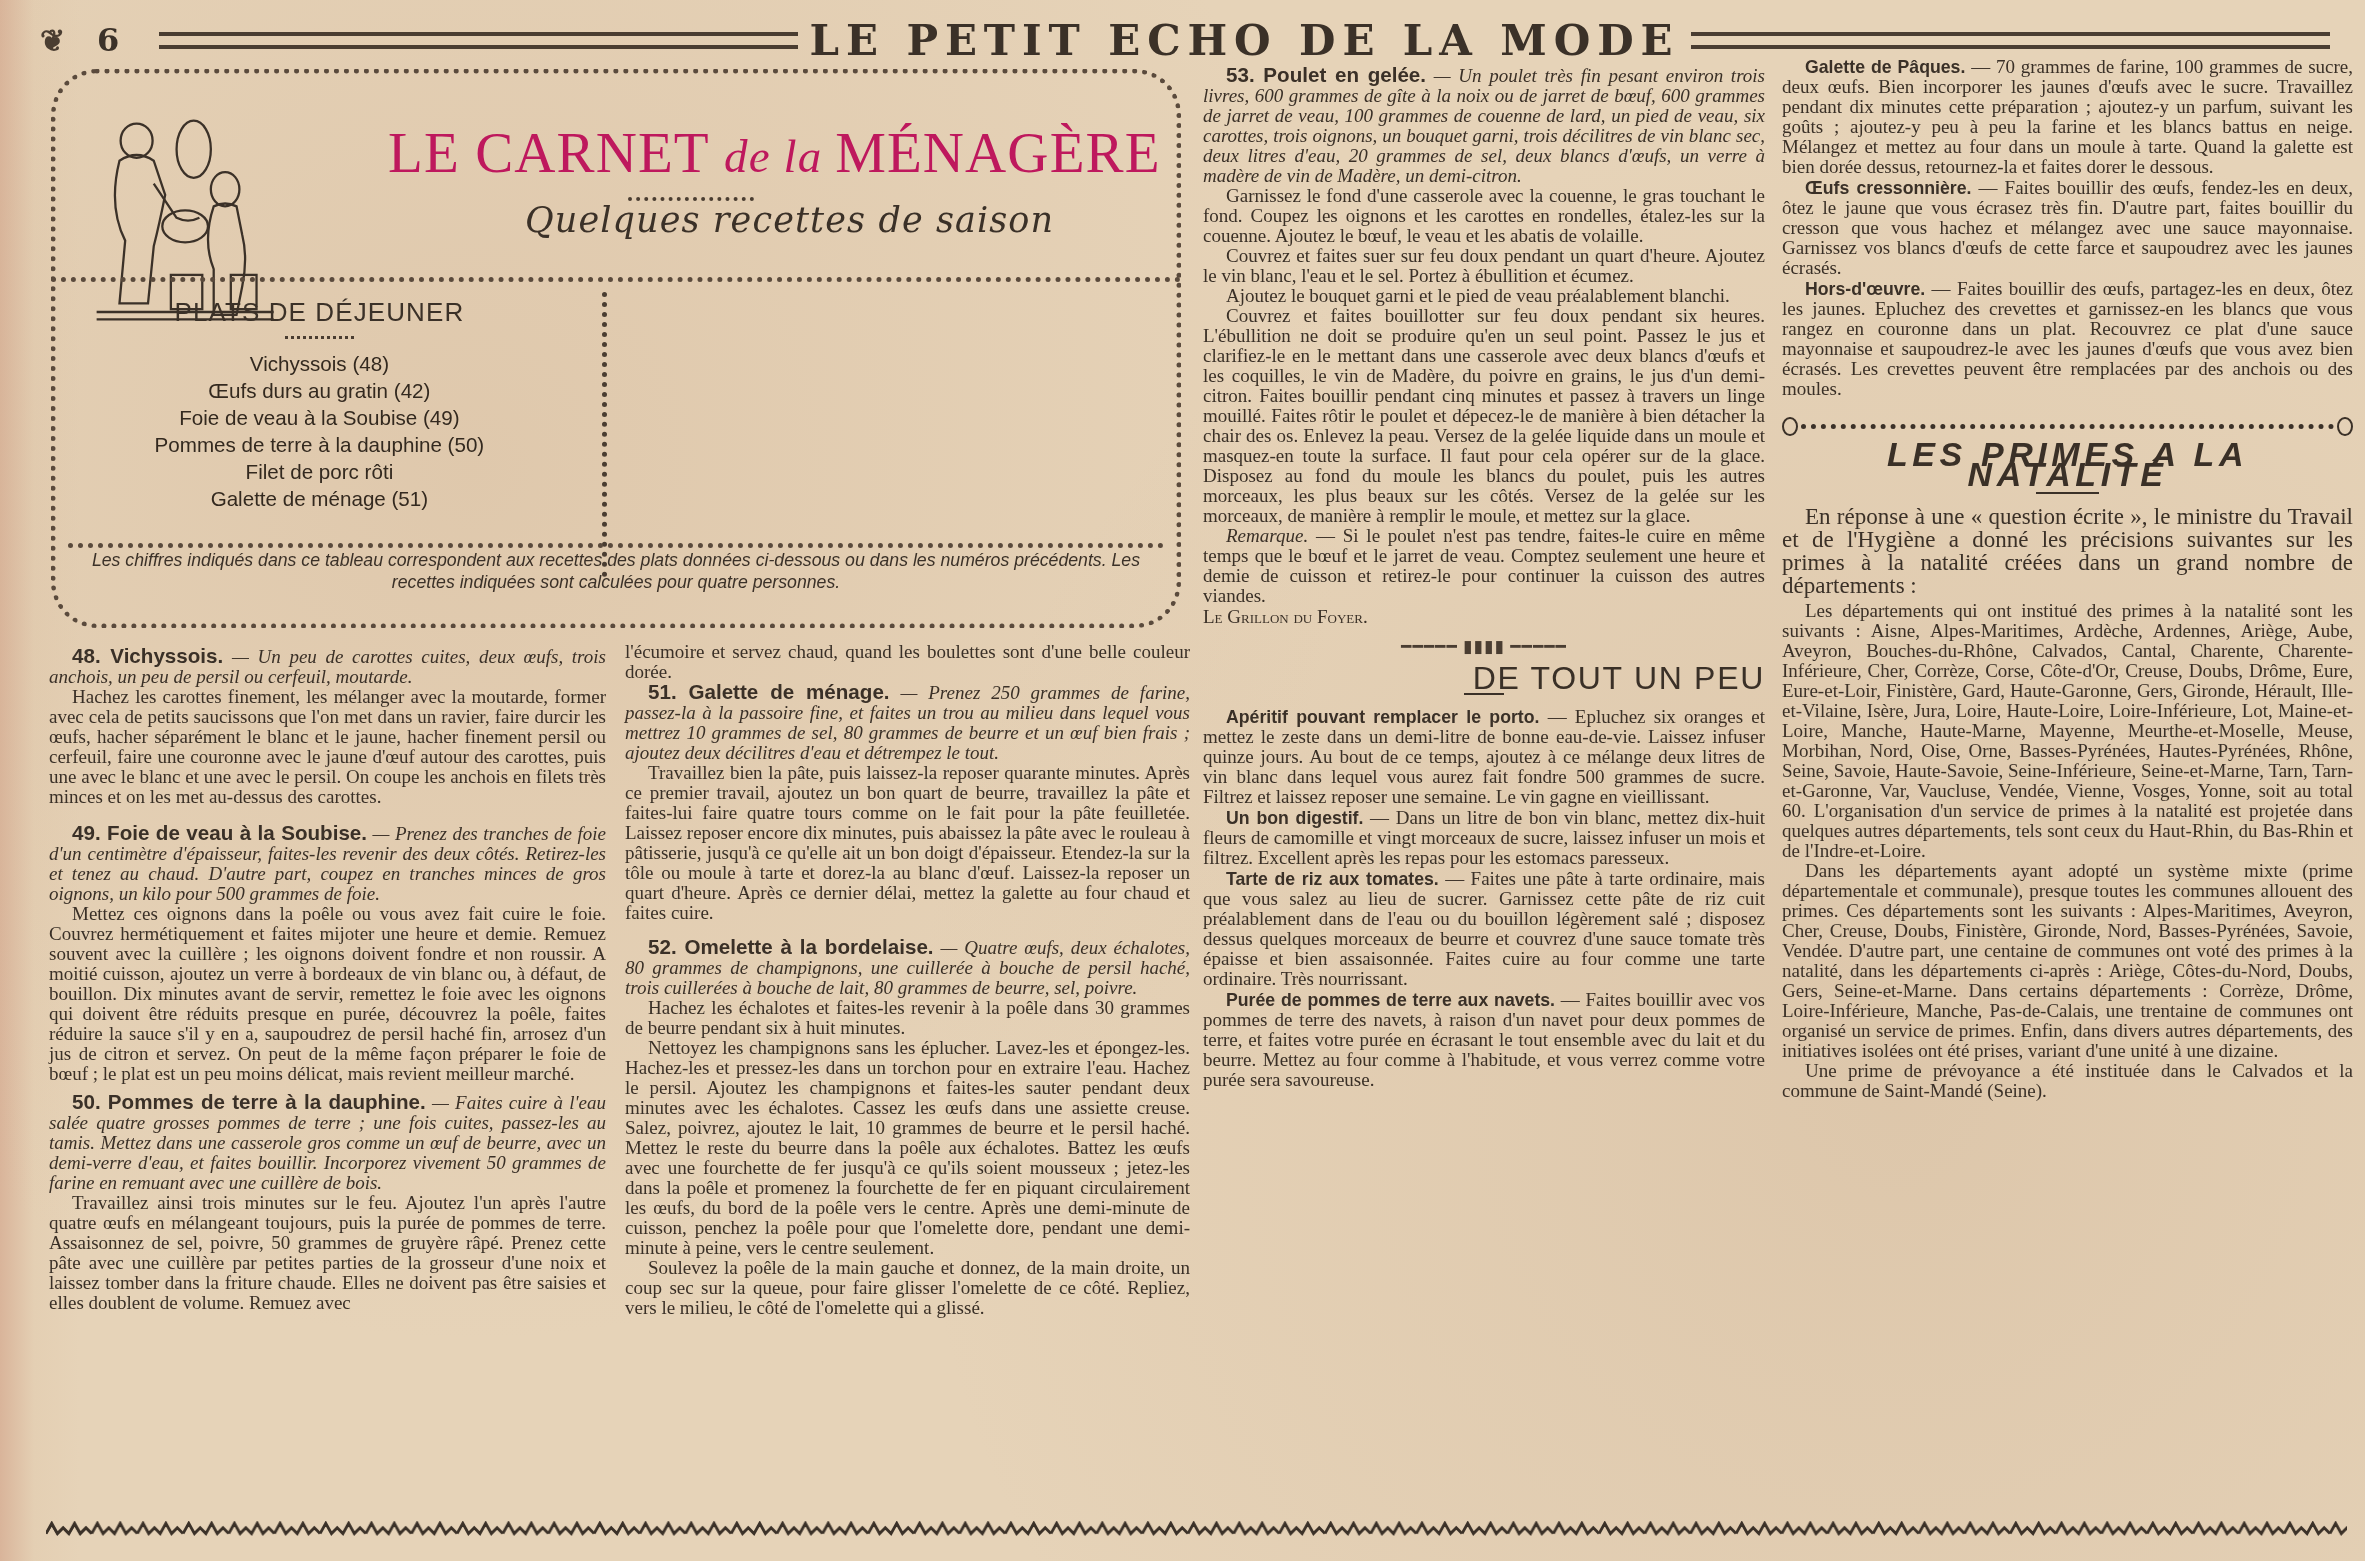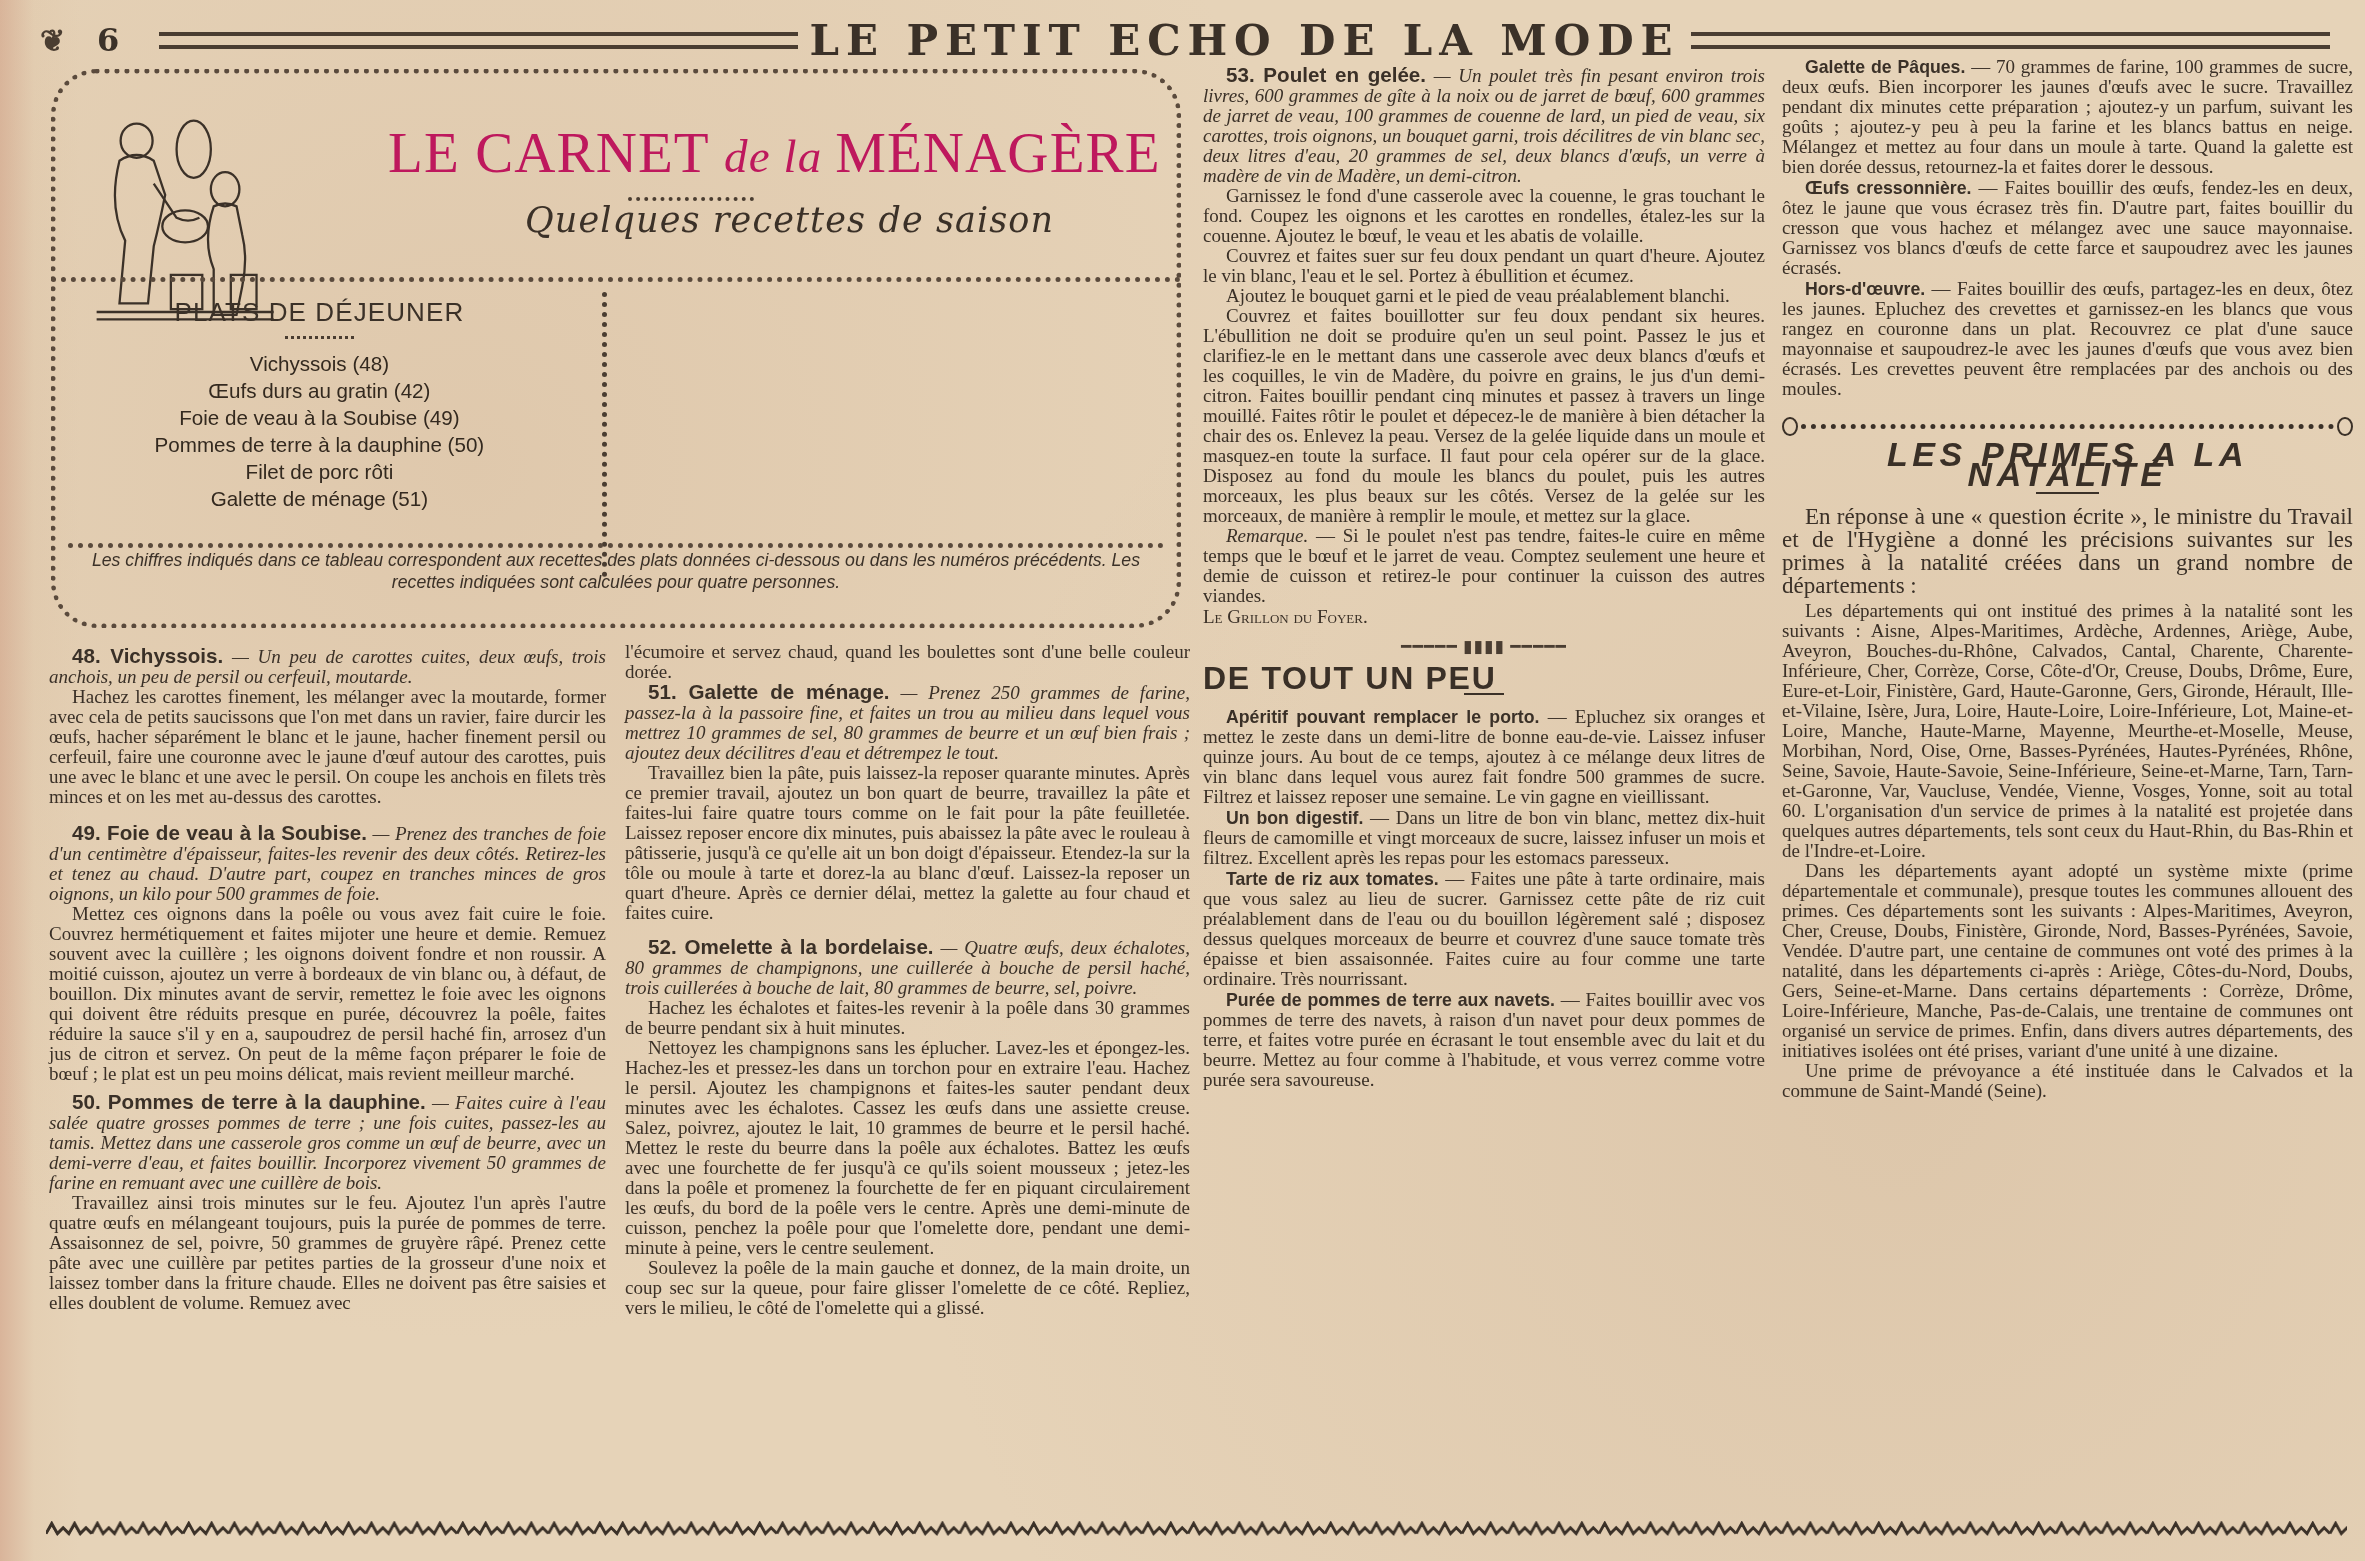--- a/index.html
+++ b/index.html
@@ -50,21 +50,21 @@
   .recipe { margin-top: 6.9px; }
   .recipe-title { font-family: "Liberation Sans", sans-serif; font-weight: bold; font-size: 20.6px; }
   .recipe-ingr { font-style: italic; }
   .col-1 { left: 49px; top: 639px; width: 557px; }
   .col-2 { left: 625px; top: 642px; width: 565px; }
   .col-3 { left: 1203px; top: 57px; width: 562px; }
   .col-4 { left: 1782px; top: 57px; width: 571px; }
 
   .signature { text-align: left; font-variant: small-caps; padding-right: 34px; margin-top: 1.1px; }
   .orn-small { text-align: center; font-size: 17px; letter-spacing: 1.1px; margin: 10.3px 0 10.3px; color: #4a3d31; }
-  .section-head { text-align: left; font-family: "Liberation Sans", sans-serif; font-weight: bold; font-size: 32px; letter-spacing: 1.7px; margin-top: 4.6px; }
+  .section-head { text-align: right; font-family: "Liberation Sans", sans-serif; font-weight: normal; font-size: 32px; letter-spacing: 1.7px; margin-top: 4.6px; }
   .section-rule { width: 40px; margin: 5.7px auto 11.4px; border-top: 2.3px solid #3b3128; }
   .tip-title { font-family: "Liberation Sans", sans-serif; font-weight: bold; font-size: 17.7px; }
   .tip { margin-top: 1px; }
 
   .ring-rule { display: flex; align-items: center; margin: 18px 0 8px; }
   .ring { width: 16px; height: 19.4px; border: 2.3px solid #3b3128; border-radius: 50%; }
   .ring-dots { flex: 1; border-top: 5.7px dotted #3b3128; margin: 0 3.4px; height: 0; }
   .natalite-title { text-align: center; font-family: "Liberation Sans", sans-serif; font-style: italic; font-weight: bold; font-size: 34px; letter-spacing: 4.6px; }
   .natalite-rule { width: 63px; margin: 8px auto 10.3px; border-top: 2.3px solid #3b3128; }
   .lead { font-size: 23px; line-height: 23px; }

